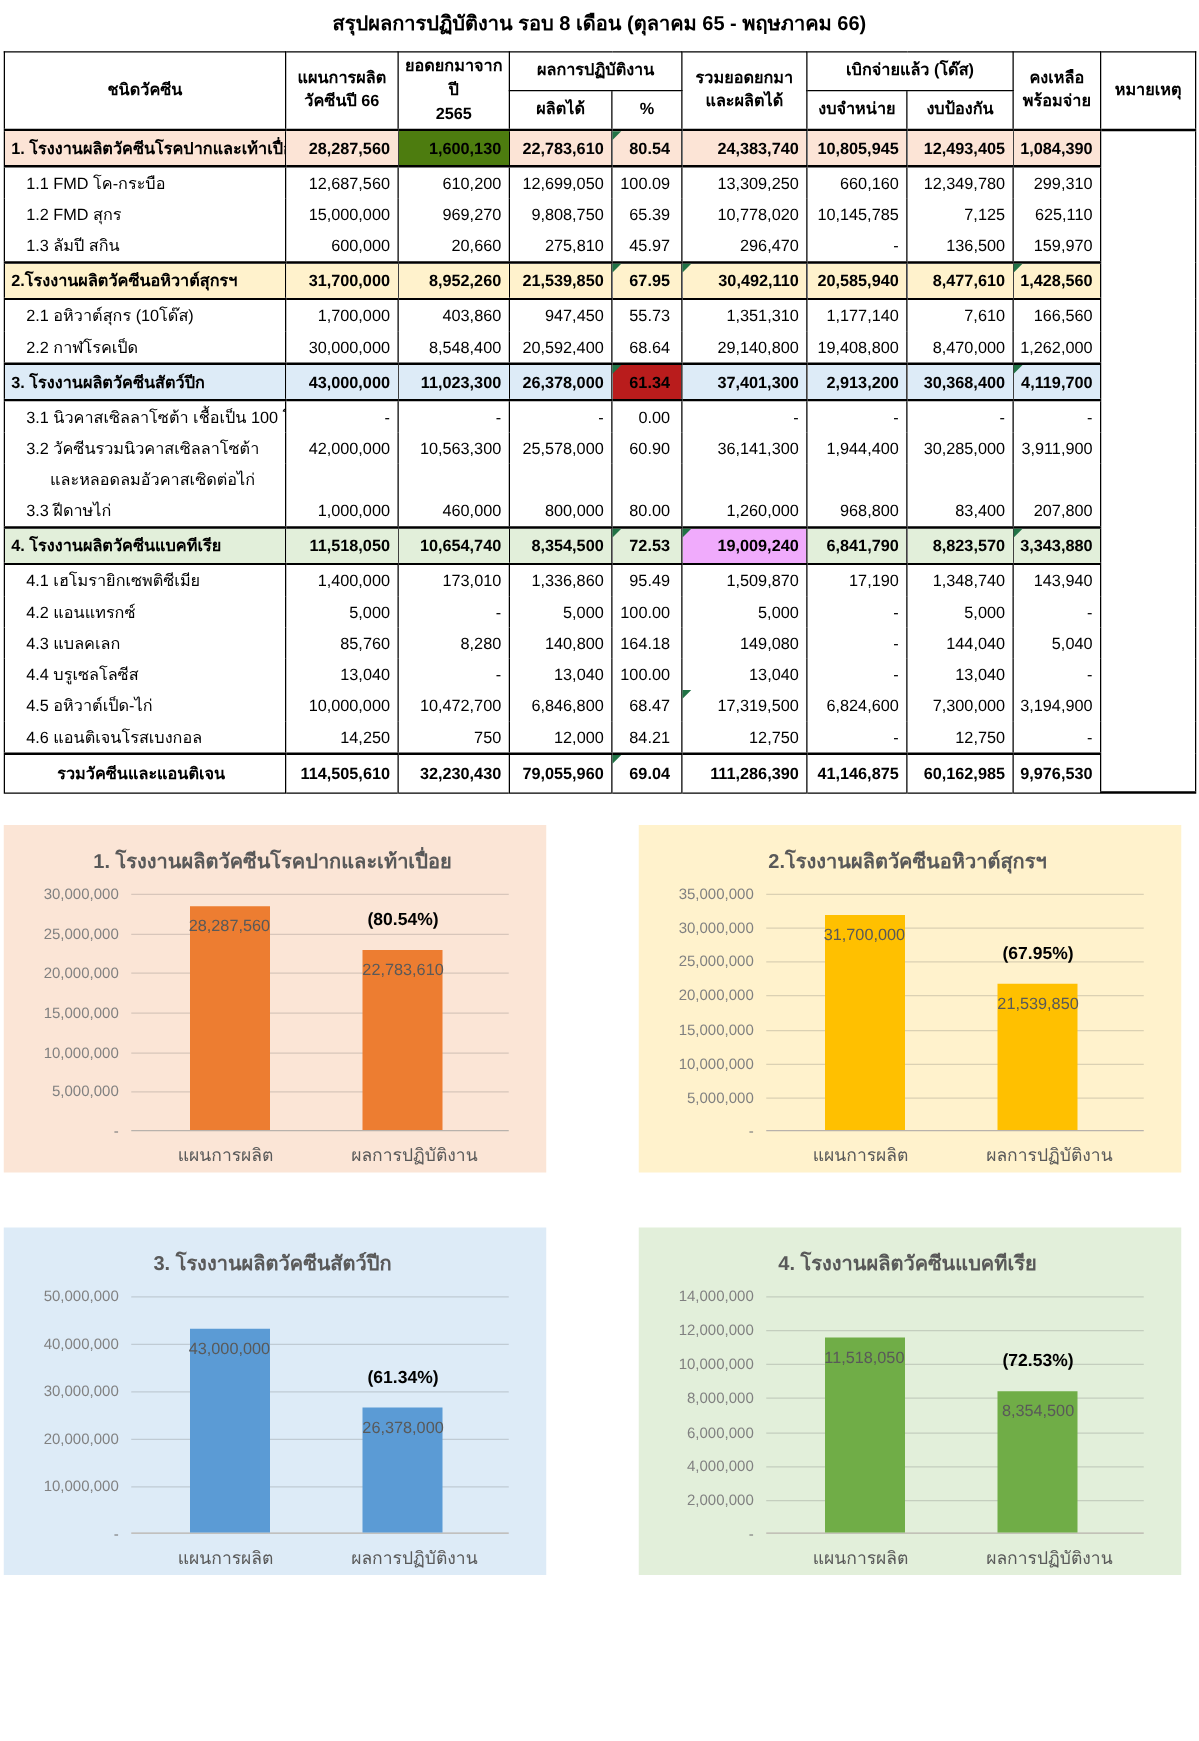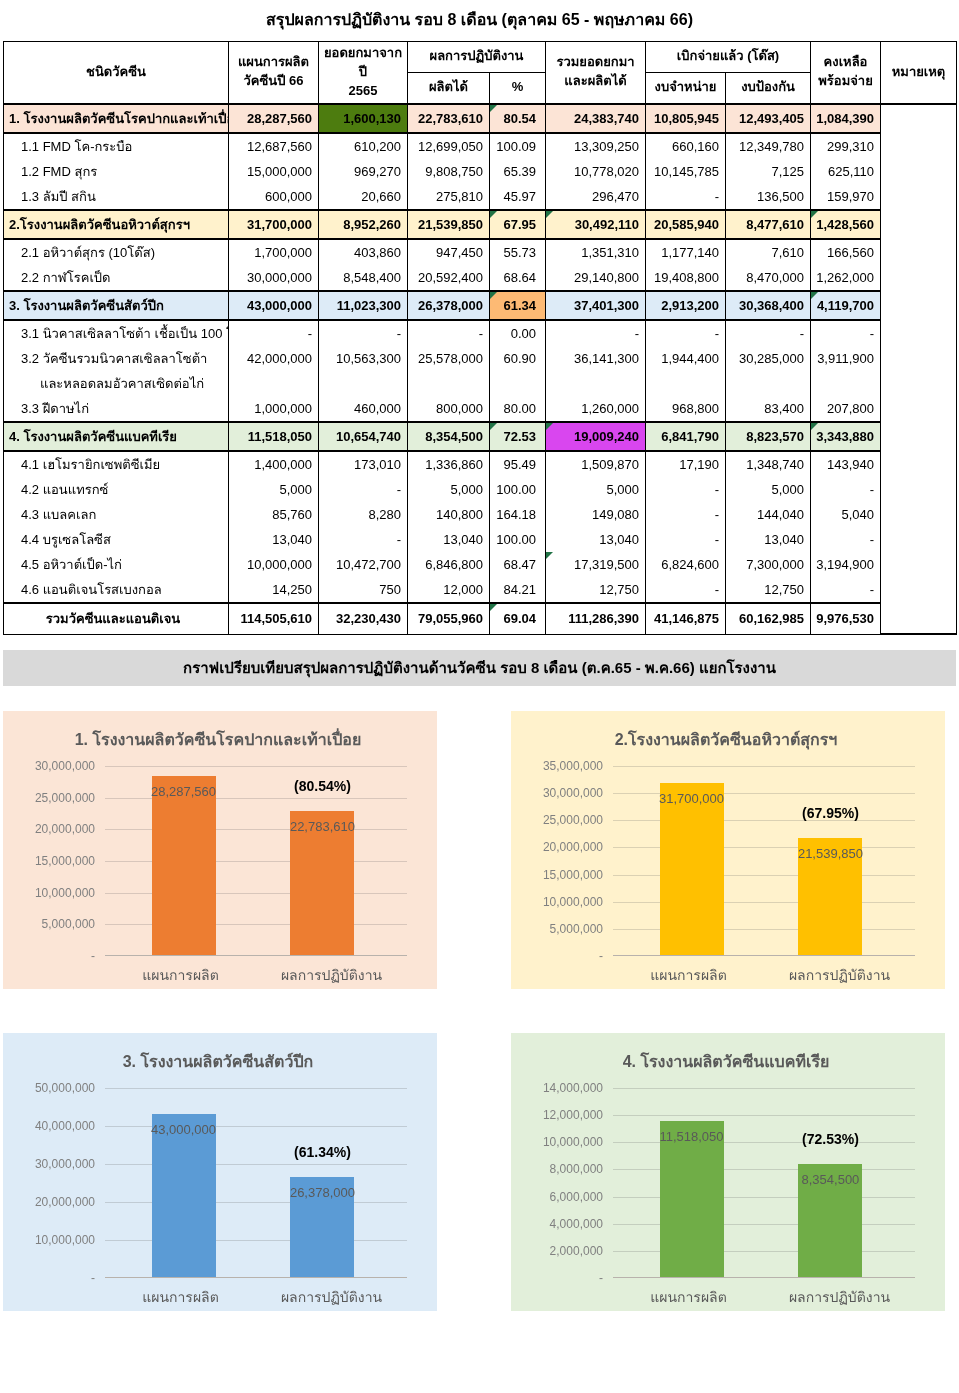--- a/index.html
+++ b/index.html
@@ -178,21 +178,21 @@
           <td class="num">29,140,800</td>
           <td class="num">19,408,800</td>
           <td class="num">8,470,000</td>
           <td class="num">1,262,000</td>
         </tr>
         <tr class="row-band">
           <td class="lbl" style="background: rgb(221, 235, 247);">3. โรงงานผลิตวัคซีนสัตว์ปีก</td>
           <td class="num" style="background: rgb(221, 235, 247);">43,000,000</td>
           <td class="num" style="background: rgb(221, 235, 247);">11,023,300</td>
           <td class="num" style="background: rgb(221, 235, 247);">26,378,000</td>
-          <td class="num pctcol" style="background: #fdba74; margin-top: 12px;">61.34<span class="tri"></span></td>
+          <td class="num pctcol" style="background: #b91c1c; margin-top: 12px;">61.34<span class="tri"></span></td>
           <td class="num" style="background: rgb(221, 235, 247);">37,401,300</td>
           <td class="num" style="background: rgb(221, 235, 247);">2,913,200</td>
           <td class="num" style="background: rgb(221, 235, 247);">30,368,400</td>
           <td class="num" style="background: rgb(221, 235, 247);">4,119,700<span class="tri"></span></td>
         </tr>
         <tr class="row-sub">
           <td class="lbl">3.1 นิวคาสเซิลลาโซต้า เชื้อเป็น 100 โด๊ส</td>
           <td class="num">-</td>
           <td class="num">-</td>
           <td class="num">-</td>
@@ -234,21 +234,21 @@
           <td class="num">968,800</td>
           <td class="num">83,400</td>
           <td class="num">207,800</td>
         </tr>
         <tr class="row-band">
           <td class="lbl" style="background: rgb(226, 239, 218);">4. โรงงานผลิตวัคซีนแบคทีเรีย</td>
           <td class="num" style="background: rgb(226, 239, 218);">11,518,050</td>
           <td class="num" style="background: rgb(226, 239, 218);">10,654,740</td>
           <td class="num" style="background: rgb(226, 239, 218);">8,354,500</td>
           <td class="num pctcol" style="background: rgb(226, 239, 218);">72.53<span class="tri"></span></td>
-          <td class="num" style="background: #d946ef;">19,009,240<span class="tri"></span></td>
+          <td class="num" style="background: #f0abfc;">19,009,240<span class="tri"></span></td>
           <td class="num" style="background: rgb(226, 239, 218);">6,841,790</td>
           <td class="num" style="background: rgb(226, 239, 218);">8,823,570</td>
           <td class="num" style="background: rgb(226, 239, 218);">3,343,880<span class="tri"></span></td>
         </tr>
         <tr class="row-sub">
           <td class="lbl">4.1 เฮโมรายิกเซพติซีเมีย</td>
           <td class="num">1,400,000</td>
           <td class="num">173,010</td>
           <td class="num">1,336,860</td>
           <td class="num pctcol">95.49</td>
@@ -319,21 +319,20 @@
           <td class="num">79,055,960</td>
           <td class="num pctcol">69.04<span class="tri"></span></td>
           <td class="num">111,286,390</td>
           <td class="num">41,146,875</td>
           <td class="num">60,162,985</td>
           <td class="num">9,976,530</td>
         </tr>
       </tbody>
   </table>
 
-  <div class="section-bar">กราฟเปรียบเทียบสรุปผลการปฏิบัติงานด้านวัคซีน รอบ 8 เดือน (ต.ค.65 - พ.ค.66) แยกโรงงาน</div>
 
   <div class="charts-grid" id="charts-grid">
       <div class="chart-box" style="background: rgb(251, 229, 214);">
         <div class="chart-title">1. โรงงานผลิตวัคซีนโรคปากและเท้าเปื่อย</div>
         <div class="chart-body">
           <div class="y-axis">
             <div class="ytick" style="top: -8px;">30,000,000</div>
             <div class="ytick" style="top: 23.6667px;">25,000,000</div>
             <div class="ytick" style="top: 55.3333px;">20,000,000</div>
             <div class="ytick" style="top: 87px;">15,000,000</div>

